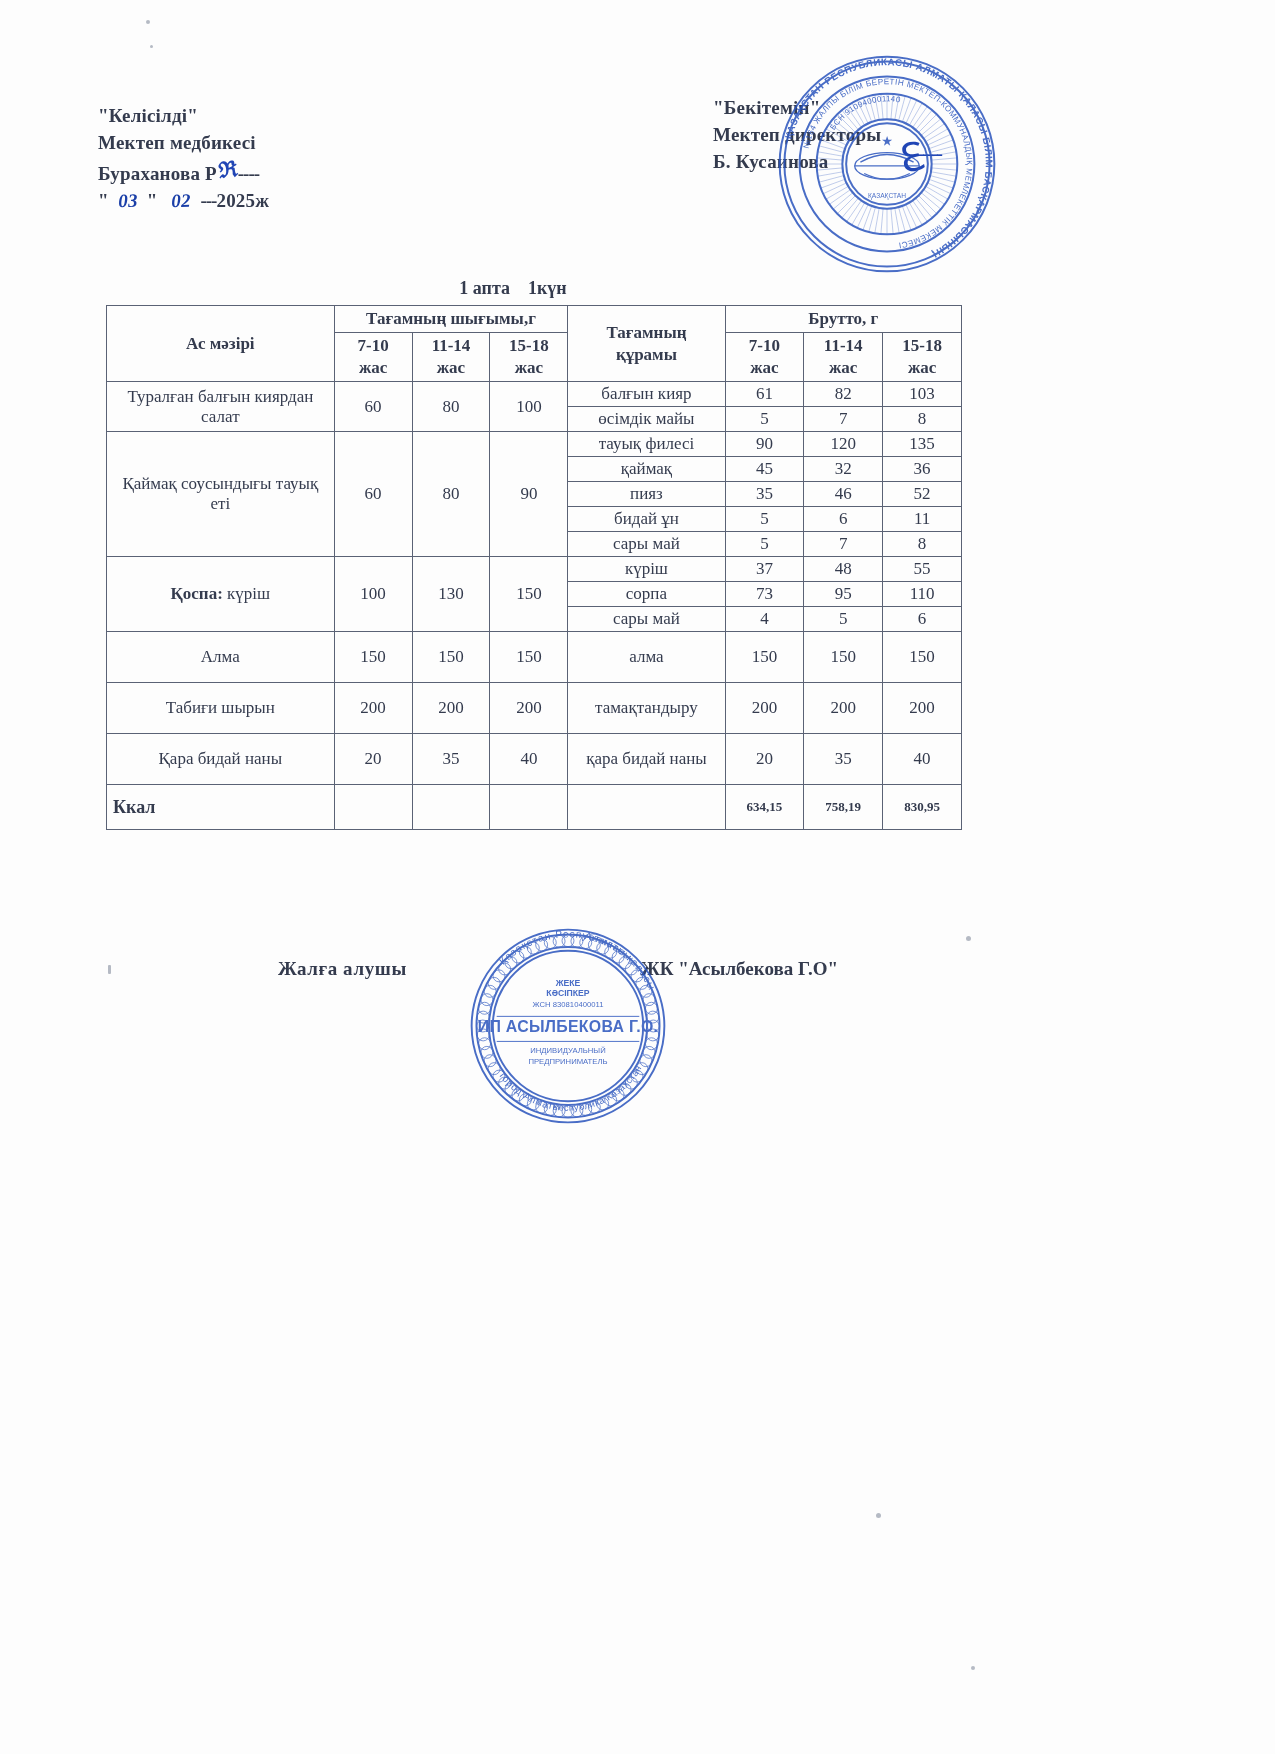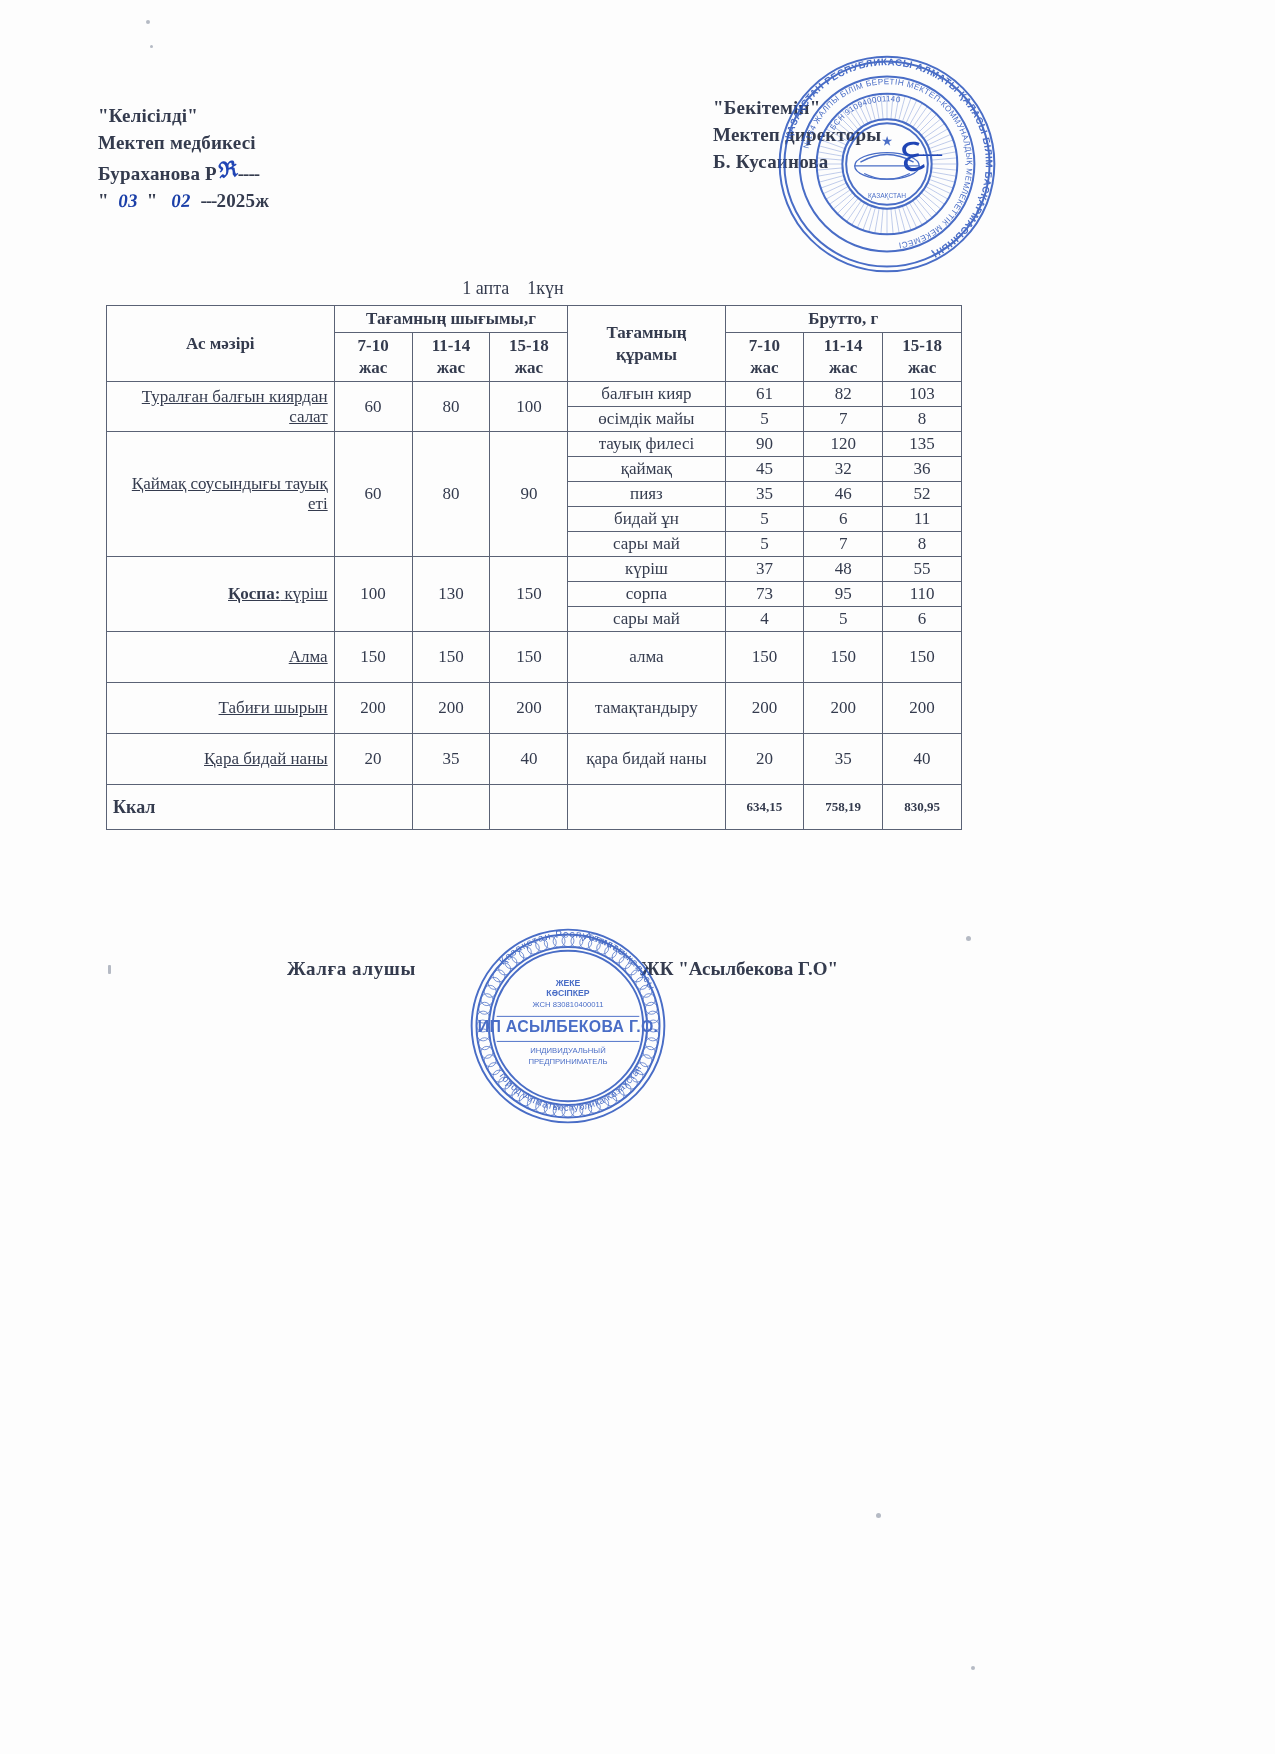--- a/index.html
+++ b/index.html
@@ -78,21 +78,21 @@
     line-height: 1.45;
     color: #343b4e;
   }
   .subtitle-week {
     position: absolute;
     left: 278px;
     top: 278px;
     width: 470px;
     text-align: center;
     font-size: 18px;
-    font-weight: normal;
+    font-weight: bold;
     color: #343b4e;
   }
   .subtitle-week .sep { display: inline-block; width: 18px; }
 
   
   table.menu {
     position: absolute;
     left: 106px;
     top: 305px;
     width: 856px;
@@ -110,24 +110,23 @@
     text-align: center;
     font-weight: bold;
     font-size: 17px;
     line-height: 1.3;
   }
   .c-num {
     text-align: center;
     font-size: 17px;
   }
   .c-dish {
-    text-align: right;
+    text-align: center;
     padding-left: 9px;
     font-size: 17px;
-    text-decoration: underline;
   }
   .c-ingr {
     text-align: center;
     padding-left: 8px;
     font-size: 17px;
   }
   .dish-strong { font-weight: bold; }
   .row-h-tall td { height: 46px; }
   .kcal-row td {
     font-weight: bold;
@@ -152,21 +151,20 @@
 
   
   .footer-left {
     position: absolute;
     left: 278px;
     top: 958px;
     font-size: 19px;
     font-weight: bold;
     letter-spacing: 0.6px;
     color: #343b4e;
-    margin-left: 9px;
   }
   .footer-right {
     position: absolute;
     left: 641px;
     top: 958px;
     font-size: 19px;
     font-weight: bold;
     color: #343b4e;
   }
 

